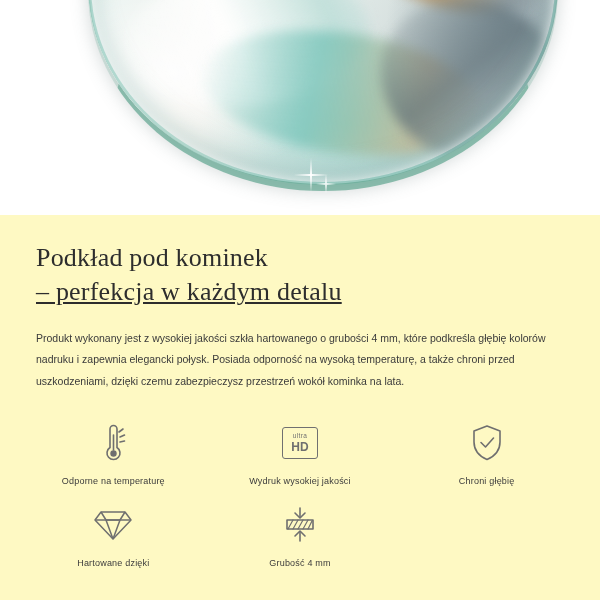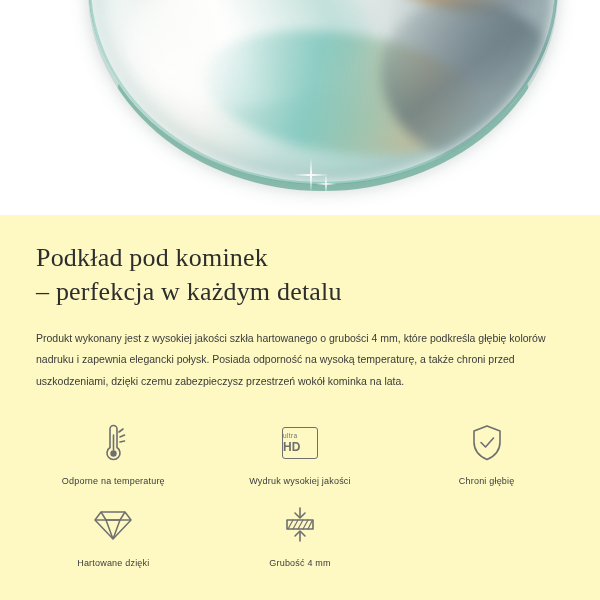--- a/index.html
+++ b/index.html
@@ -113,21 +113,21 @@
   }
   .headline {
     font-family: "Liberation Serif", serif;
     font-size: 26px;
     line-height: 1.32;
     color: #2d2d2d;
     font-weight: 400;
     margin: 0 0 18px 0;
     letter-spacing: .2px;
   }
-  .headline .line2 { display: block; }
+  .headline .line2 { display: block; text-decoration: underline; }
   .body-copy {
     font-size: 10.5px;
     line-height: 2.05;
     color: #3a3a3a;
     margin: 0;
     max-width: 535px;
   }
 
   
   .features {
@@ -155,20 +155,21 @@
     color: #3b3b3b;
     text-align: center;
     letter-spacing: .2px;
   }
   .hd-box {
     width: 34px; height: 30px;
     border: 1.6px solid #707070;
     border-radius: 3px;
     display: flex;
     flex-direction: column;
+    align-items: center;
     justify-content: center;
     line-height: 1;
   }
   .hd-box .ultra { font-size: 6.5px; color: #707070; letter-spacing: .4px; }
   .hd-box .hd { font-size: 12px; font-weight: bold; color: #6f6f6f; margin-top: 1px; }
 </style>
 </head>
 <body>
 
 <div class="page">

